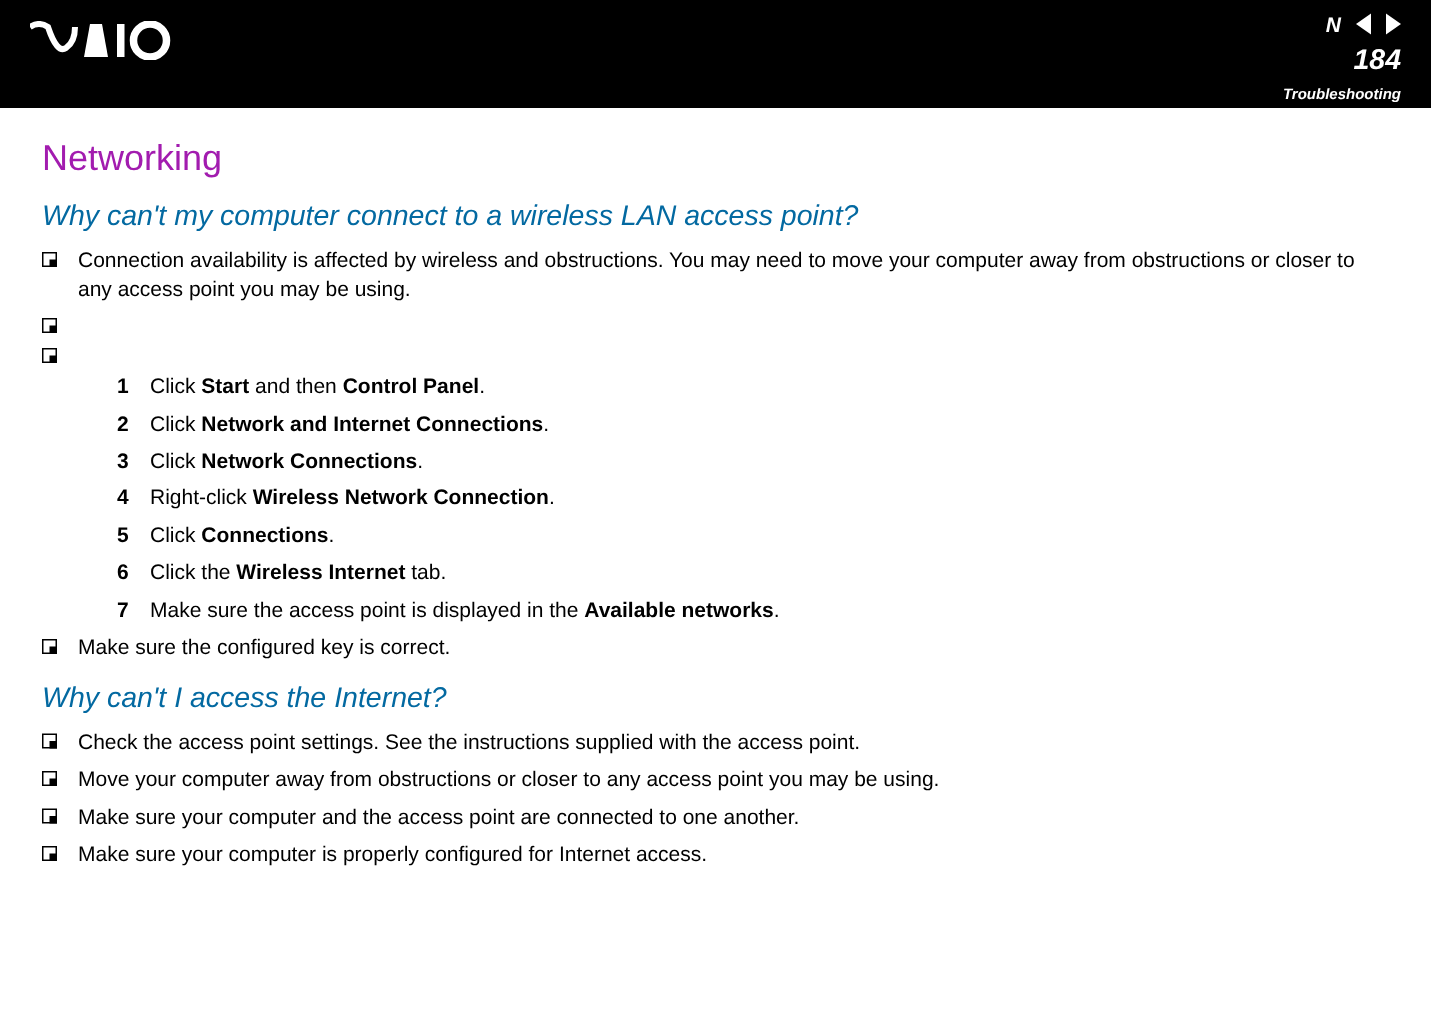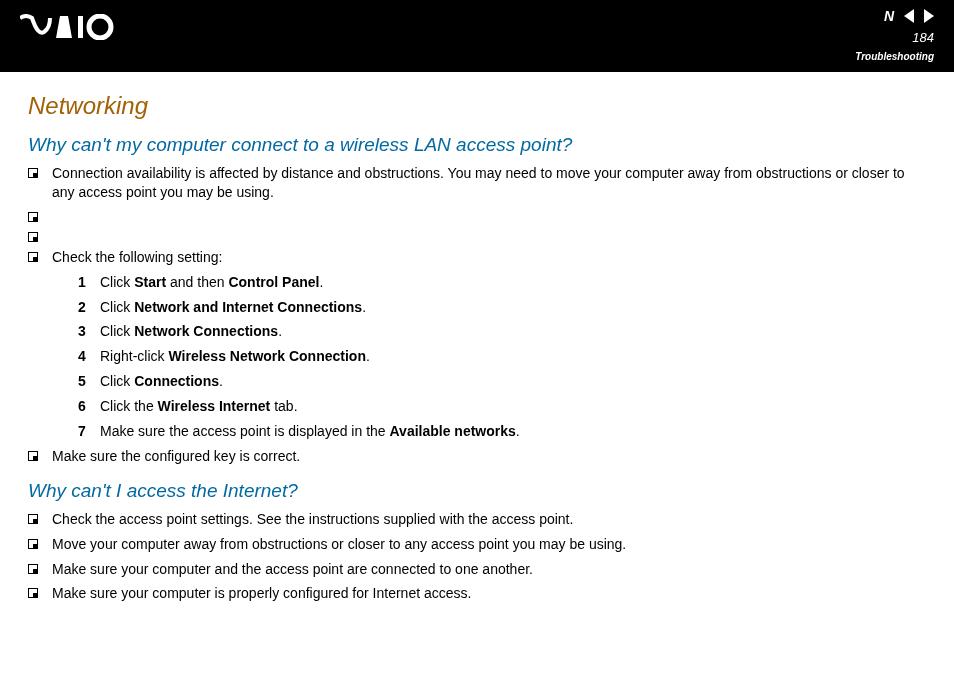--- a/index.html
+++ b/index.html
@@ -53,38 +53,37 @@
     border-bottom: 7px solid transparent;
     border-left: 10px solid #fff;
   }
   .n-letter {
     font-size: 14px;
     font-weight: bold;
     font-style: italic;
     color: #fff;
   }
   .page-num {
-    font-size: 13px;
-    font-weight: normal;
+    font-size: 19px;
+    font-weight: bold;
     font-style: italic;
   }
   .section-label {
     font-size: 10px;
     font-weight: bold;
     font-style: italic;
   }
   .content {
     padding: 20px 28px 20px 28px;
   }
   h1.title {
     font-size: 24px;
-    font-style: italic;
     font-weight: normal;
     margin-bottom: 10px;
-    color: #a16207;
+    color: #a21caf;
   }
   h2.question {
     font-size: 19px;
     font-style: italic;
     font-weight: normal;
     color: #0369a1;
     margin-bottom: 8px;
     margin-top: 14px;
   }
   ul.bullets {
@@ -159,31 +158,27 @@
 
 <div class="content">
 
   <h1 class="title">Networking</h1>
 
   <h2 class="question">Why can't my computer connect to a wireless LAN access point?</h2>
 
   <ul class="bullets">
     <li>
       <span class="box-bullet"></span>
-      <span>Connection availability is affected by distance and obstructions. You may need to move your computer away from obstructions or closer to any access point you may be using.</span>
-    </li>
-    <li>
-      <span class="box-bullet"></span>
-    </li>
-    <li>
-      <span class="box-bullet"></span>
-    </li>
-    <li>
-      <span class="box-bullet"></span>
-      <span>Check the following setting:</span>
+      <span>Connection availability is affected by wireless and obstructions. You may need to move your computer away from obstructions or closer to any access point you may be using.</span>
+    </li>
+    <li>
+      <span class="box-bullet"></span>
+    </li>
+    <li>
+      <span class="box-bullet"></span>
     </li>
   </ul>
 
   <ol class="steps">
     <li>
       <span class="step-num">1</span>
       <span><span>Click </span><span class="b">Start</span><span> and then </span><span class="b">Control Panel</span><span>.</span></span>
     </li>
     <li>
       <span class="step-num">2</span>

